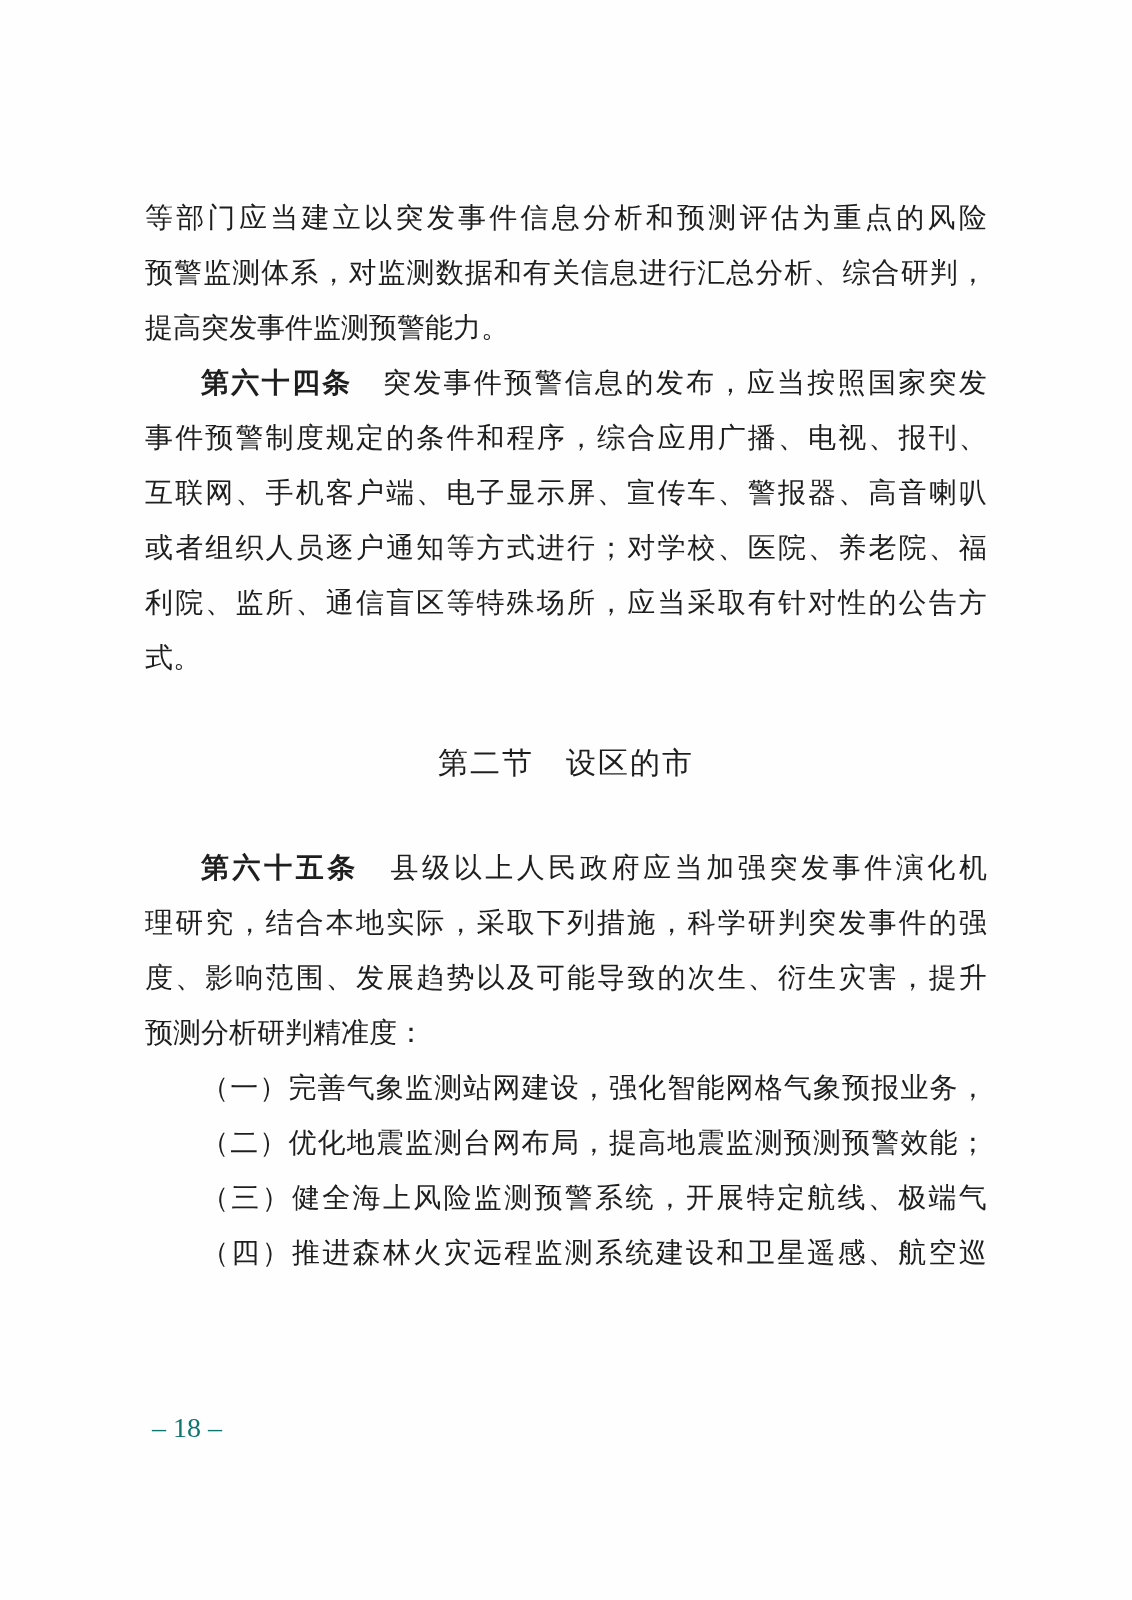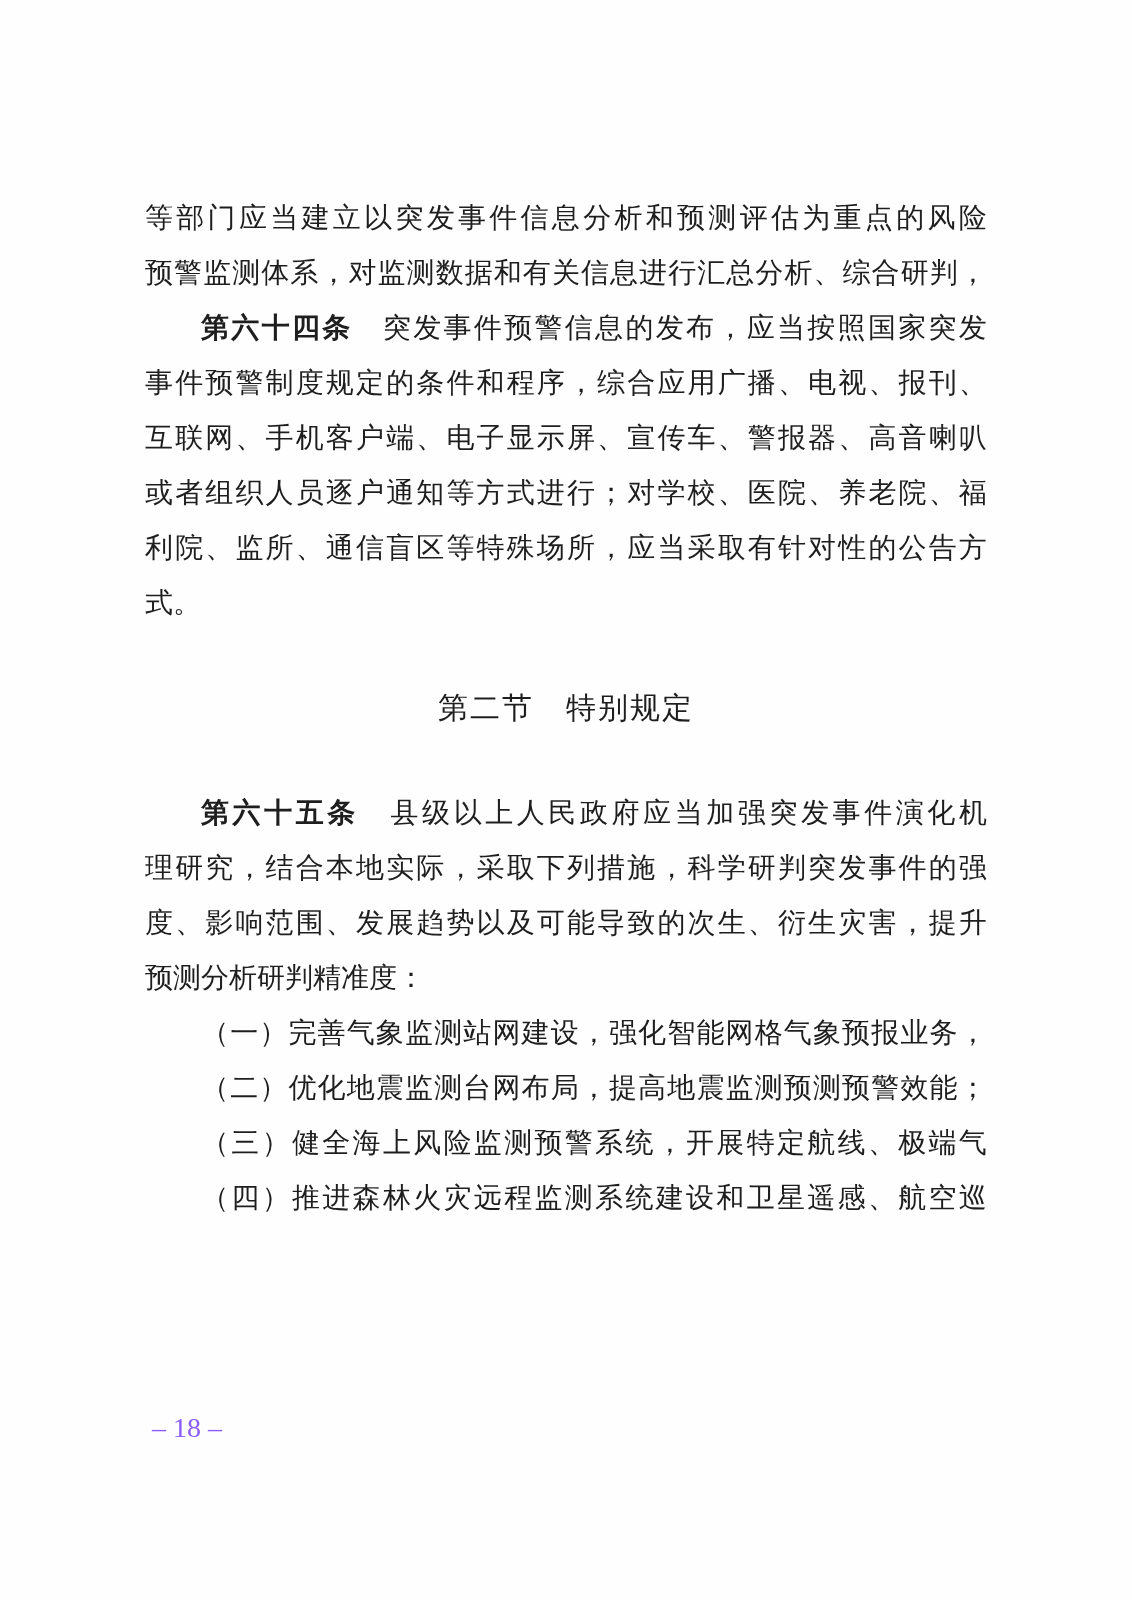--- a/index.html
+++ b/index.html
@@ -54,21 +54,21 @@
     text-align: center;
     font-size: 30px;
     letter-spacing: 2px;
   }
   .footer {
     position: absolute;
     left: 152px;
     top: 1408px;
     font-size: 28px;
     line-height: 40px;
-    color: #8b5cf6;
+    color: #0f766e;
     white-space: pre;
   }
 </style>
 </head>
 <body>
 
 <div class="page">
   <div class="doc-body" id="doc-body">
       <div class="para">
         <div class="line just">
@@ -124,20 +124,21 @@
           <span class="ch">总</span>
           <span class="ch">分</span>
           <span class="ch">析</span>
           <span class="ch">、</span>
           <span class="ch">综</span>
           <span class="ch">合</span>
           <span class="ch">研</span>
           <span class="ch">判</span>
           <span class="ch">，</span>
         </div>
+        <div class="line"><span>提高突发事件监测预警能力。</span></div>
       </div>
       <div class="para">
         <div class="line just ind">
           <span class="ch b">第</span>
           <span class="ch b">六</span>
           <span class="ch b">十</span>
           <span class="ch b">四</span>
           <span class="ch b">条</span>
           <span class="ch">　</span>
           <span class="ch">突</span>
@@ -276,21 +277,21 @@
           <span class="ch">针</span>
           <span class="ch">对</span>
           <span class="ch">性</span>
           <span class="ch">的</span>
           <span class="ch">公</span>
           <span class="ch">告</span>
           <span class="ch">方</span>
         </div>
         <div class="line"><span>式。</span></div>
       </div>
-      <div class="heading">第二节　特别规定</div>
+      <div class="heading">第二节　设区的市</div>
       <div class="para">
         <div class="line just ind">
           <span class="ch b">第</span>
           <span class="ch b">六</span>
           <span class="ch b">十</span>
           <span class="ch b">五</span>
           <span class="ch b">条</span>
           <span class="ch">　</span>
           <span class="ch">县</span>
           <span class="ch">级</span>

